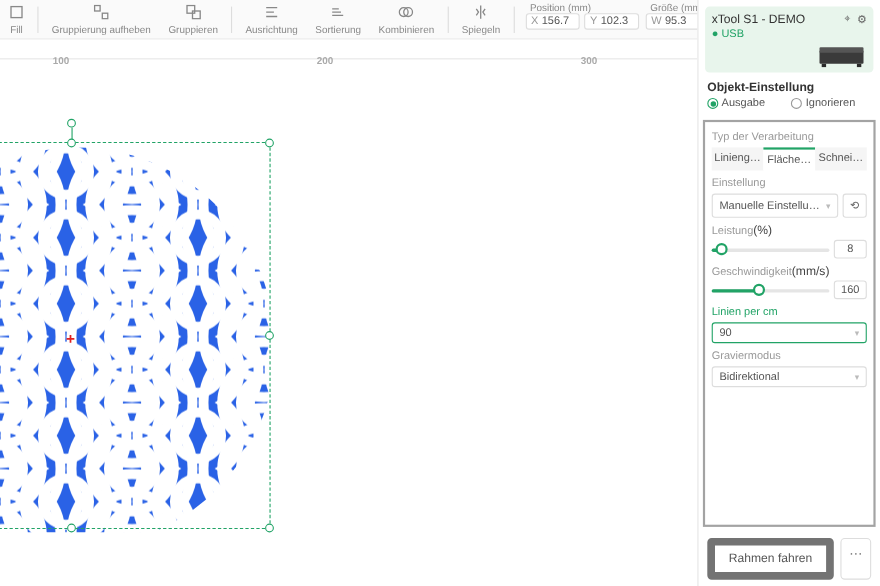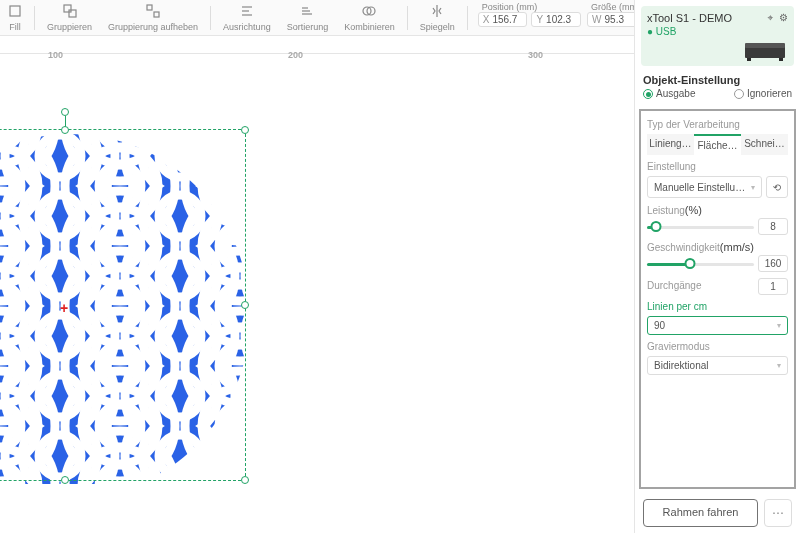--- a/index.html
+++ b/index.html
@@ -32,42 +32,42 @@
   .artwork svg { width: 100%; height: 100%; }
 
   
   .rpanel { position: absolute; top: 0; right: 0; width: 166px; height: 533px; border-left: 1px solid #e5e5e5; background: #fff; display: flex; flex-direction: column; }
   .device { margin: 6px 6px 4px; background: #e8f5ec; border-radius: 4px; padding: 6px 6px 4px; position: relative; height: 60px; }
   .device .dtitle { font-size: 11px; color: #333; }
   .device .dconn { font-size: 10px; color: #21a366; margin-top: 2px; }
   .device .dicons { position: absolute; top: 6px; right: 6px; display: flex; gap: 6px; color: #666; font-size: 10px; }
   .device .dimg { position: absolute; right: 8px; bottom: 4px; width: 42px; height: 22px; }
   .objset { padding: 4px 8px 2px; font-size: 11px; font-weight: 600; color: #333; }
-  .radiorow { display: flex; gap: 24px; padding: 0 8px 6px; font-size: 10px; color: #555; align-items: flex-start; justify-content: space-between; }
+  .radiorow { display: flex; gap: 24px; padding: 0 8px 6px; font-size: 10px; color: #555; align-items: flex-start; }
   .radio { display: flex; align-items: flex-start; gap: 3px; }
   .radio .rc { width: 10px; height: 10px; border: 1px solid #999; border-radius: 50%; display: inline-flex; align-items: center; justify-content: center; margin-top: 1px; }
   .radio.sel .rc { border-color: #21a366; }
   .radio.sel .rc::after { content: ""; width: 5px; height: 5px; background: #21a366; border-radius: 50%; }
   .redbox { margin: 4px 4px; border: 2px solid #a3a3a3; padding: 6px 6px 8px; flex: 1; }
   .sechead { font-size: 10px; color: #999; margin: 2px 0 4px; }
   .tabs { display: flex; gap: 0; margin-bottom: 6px; }
   .tab { flex: 1; text-align: center; font-size: 10px; padding: 4px 2px; background: #f5f5f5; color: #555; cursor: pointer; overflow: hidden; white-space: nowrap; text-overflow: ellipsis; }
   .tab.active { background: #fff; border-top: 2px solid #21a366; }
   .selectrow { display: flex; gap: 4px; margin-bottom: 6px; justify-content: center; }
   .selectbox { flex: 1; border: 1px solid #ddd; border-radius: 3px; padding: 3px 6px; font-size: 10px; color: #555; display: flex; justify-content: space-between; align-items: center; background: #fff; }
   .selectbox.green { border-color: #21a366; }
   .sqbtn { width: 22px; height: 22px; border: 1px solid #ddd; border-radius: 3px; display: flex; align-items: center; justify-content: center; font-size: 10px; color: #666; }
   .row { display: flex; align-items: center; margin: 2px 0 6px; gap: 4px; }
   .slider-wrap { flex: 1; position: relative; height: 14px; }
   .track { position: absolute; top: 6px; left: 0; right: 0; height: 3px; background: #e5e5e5; border-radius: 2px; }
   .track .fill { position: absolute; top: 0; left: 0; height: 100%; background: #21a366; border-radius: 2px; }
   .knob { position: absolute; top: 1px; width: 11px; height: 11px; border: 2px solid #21a366; background: #fff; border-radius: 50%; transform: translateX(-50%); }
   .valbox { width: 30px; border: 1px solid #ddd; border-radius: 3px; text-align: center; font-size: 10px; padding: 2px; color: #555; }
   .botrow { display: flex; gap: 6px; padding: 6px 8px; }
-  .framebtn { flex: 1; border: 1px solid #737373; border-radius: 4px; text-align: center; padding: 6px; font-size: 11px; color: #555; }
+  .framebtn { flex: 1; border: 7px solid #737373; border-radius: 4px; text-align: center; padding: 6px; font-size: 11px; color: #555; }
   .morebtn { width: 28px; border: 1px solid #ddd; border-radius: 4px; text-align: center; padding: 6px 0; font-size: 12px; color: #888; }
   .processbtn { margin: 0 8px 8px; background: #21a366; color: #fff; border-radius: 4px; text-align: center; padding: 8px; font-size: 12px; display: flex; align-items: center; justify-content: center; gap: 6px; }
   .processbtn .play { width: 0; height: 0; border-left: 6px solid #fff; border-top: 4px solid transparent; border-bottom: 4px solid transparent; }
   .chev { font-size: 8px; color: #bbb; }
 </style>
 </head>
 <body>
 
 <div class="toolbar">
   <div class="tbtn">
@@ -75,34 +75,34 @@
         <svg viewBox="0 0 14 14">
           <rect x="2" y="2" width="10" height="10"></rect>
         </svg>
       </span>
     <span>Fill</span>
   </div>
   <div class="tsep"></div>
   <div class="tbtn">
     <span class="ticon">
         <svg viewBox="0 0 14 14">
+          <rect x="1" y="1" width="5" height="5"></rect>
+          <rect x="8" y="8" width="5" height="5"></rect>
+        </svg>
+      </span>
+    <span>Gruppierung aufheben</span>
+  </div>
+  <div class="tbtn">
+    <span class="ticon">
+        <svg viewBox="0 0 14 14">
           <rect x="1" y="1" width="7" height="7"></rect>
           <rect x="6" y="6" width="7" height="7"></rect>
         </svg>
       </span>
     <span>Gruppieren</span>
-  </div>
-  <div class="tbtn">
-    <span class="ticon">
-        <svg viewBox="0 0 14 14">
-          <rect x="1" y="1" width="5" height="5"></rect>
-          <rect x="8" y="8" width="5" height="5"></rect>
-        </svg>
-      </span>
-    <span>Gruppierung aufheben</span>
   </div>
   <div class="tsep"></div>
   <div class="tbtn">
     <span class="ticon">
         <svg viewBox="0 0 14 14">
           <line x1="2" y1="3" x2="12" y2="3"></line>
           <line x1="2" y1="7" x2="9" y2="7"></line>
           <line x1="2" y1="11" x2="12" y2="11"></line>
         </svg>
       </span>
@@ -285,24 +285,20 @@
     <div class="row">
       <div class="slider-wrap">
         <div class="track">
             <div class="fill" style="width:40%"></div>
           </div>
         <div class="knob" style="left:40%"></div>
       </div>
       <div class="valbox">160</div>
     </div>
 
-    <div class="row">
-      <span class="sechead" style="flex:1">Durchgänge</span>
-      <div class="valbox">1</div>
-    </div>
 
     <div class="sechead" style="color:#21a366">Linien per cm</div>
     <div class="selectbox green" style="margin-bottom:6px">
       <span>90</span>
         <span class="chev">▾</span>
     </div>
 
     <div class="sechead">Graviermodus</div>
     <div class="selectbox">
       <span>Bidirektional</span>

